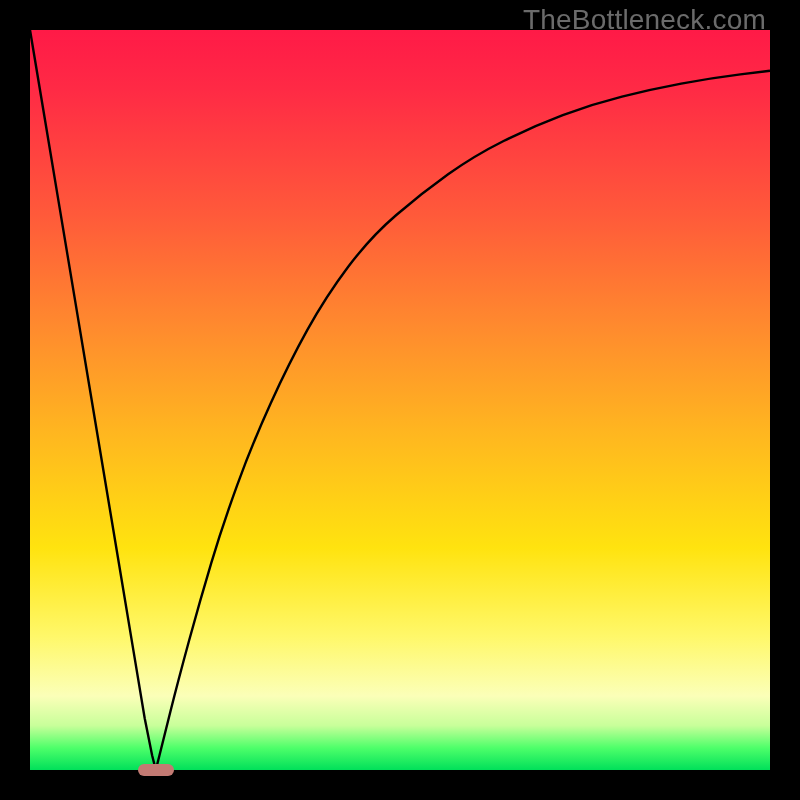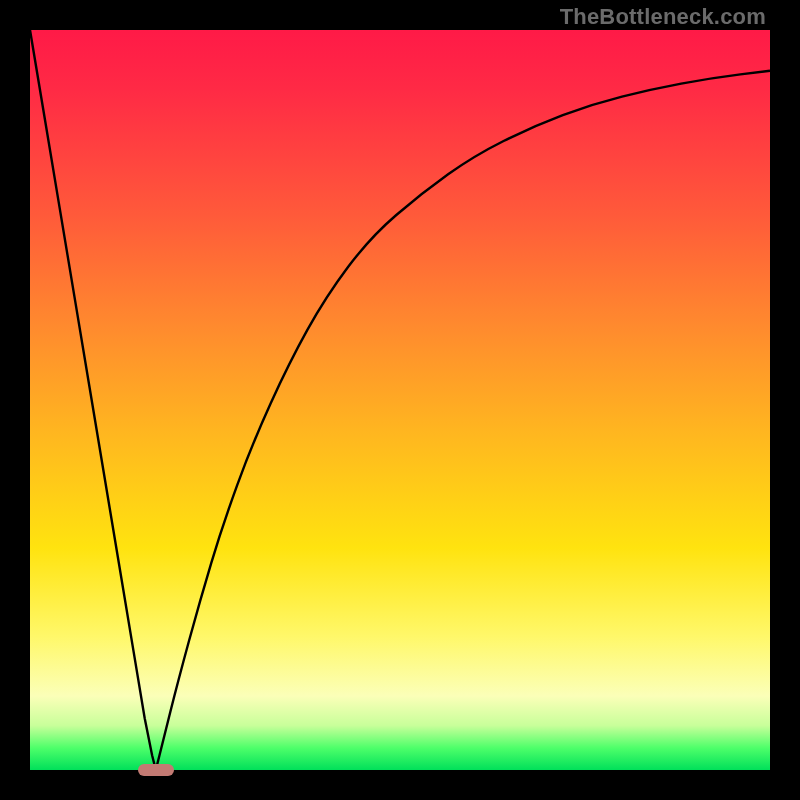--- a/index.html
+++ b/index.html
@@ -37,22 +37,22 @@
       #c8ff9a 94%,
       #4eff6a 97%,
       #00e05a 100%
     );
   }
   .watermark {
     position: absolute;
     top: 4px;
     right: 34px;
     color: #6b6b6b;
-    font-size: 22px;
-    font-weight: 700;
+    font-size: 28px;
+    font-weight: 400;
     letter-spacing: 0.2px;
     user-select: none;
   }
   svg.curves {
     position: absolute;
     left: 0;
     top: 0;
     width: 740px;
     height: 740px;
     overflow: visible;

